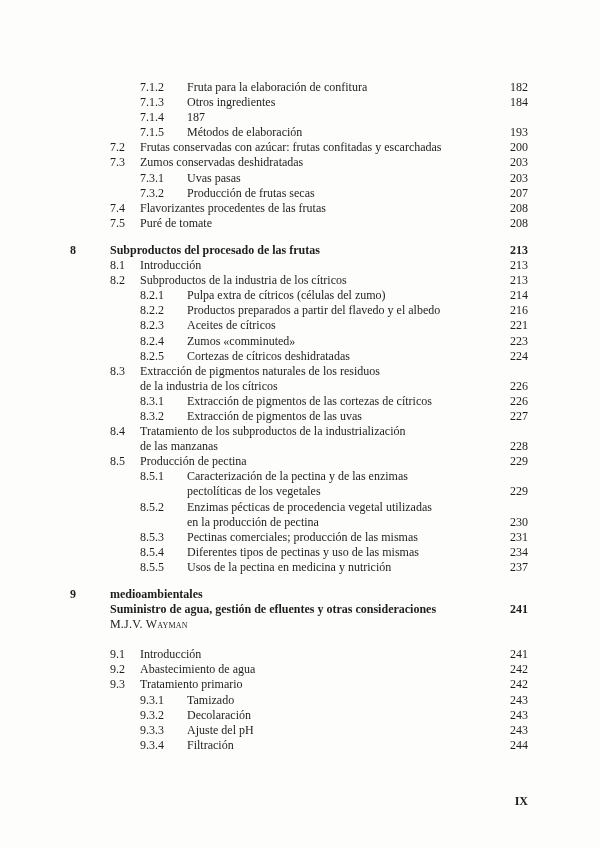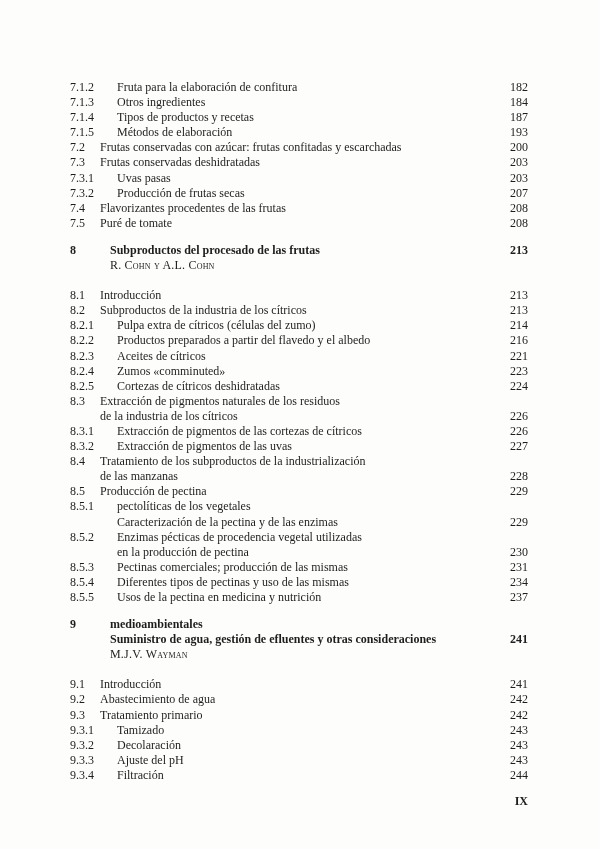--- a/index.html
+++ b/index.html
@@ -13,22 +13,22 @@
     font-size: 12px;
     overflow: hidden;
     box-sizing: border-box;
   }
   .toc {
     position: absolute;
     top: 80px; left: 70px; right: 72px;
   }
   .entry { display: flex; line-height: 15.1px; }
   .entry .num  { white-space: pre; flex: 0 0 auto; }
-  .entry.lvl2 .num { width: 30px; }
-  .entry.lvl3 .num { width: 47px; }
+  .entry.lvl2 .num { margin-left: 40px; width: 30px; }
+  .entry.lvl3 .num { margin-left: 70px; width: 47px; }
   .entry .text { flex: 1 1 auto; min-width: 0; }
   .entry .text .line { white-space: nowrap; }
   .entry .pageno { flex: 0 0 auto; align-self: flex-end; margin-left: 0; text-align: right; }
   .chapter { margin-top: 12px; }
   .chapter .heading { display: flex; font-weight: bold; line-height: 15.1px; }
   .chapter .heading .num { width: 40px; flex: 0 0 auto; }
   .chapter .heading .text { flex: 1 1 auto; }
   .chapter .heading .line { white-space: nowrap; }
   .chapter .heading .pageno { flex: 0 0 auto; align-self: flex-end; margin-left: 8px; }
   .chapter .author {
@@ -60,43 +60,40 @@
       </div>
       <div class="entry lvl3">
         <div class="num">7.1.3</div>
         <div class="text">
           <div class="line">Otros ingredientes</div>
         </div>
         <div class="pageno">184</div>
       </div>
       <div class="entry lvl3">
         <div class="num">7.1.4</div>
-        <div class="text">
-          <div class="line">Tipos de productos y recetas</div>
-        </div>
         <div class="pageno">187</div>
       </div>
       <div class="entry lvl3">
         <div class="num">7.1.5</div>
         <div class="text">
           <div class="line">Métodos de elaboración</div>
         </div>
         <div class="pageno">193</div>
       </div>
       <div class="entry lvl2">
         <div class="num">7.2</div>
         <div class="text">
           <div class="line">Frutas conservadas con azúcar: frutas confitadas y escarchadas</div>
         </div>
         <div class="pageno">200</div>
       </div>
       <div class="entry lvl2">
         <div class="num">7.3</div>
         <div class="text">
-          <div class="line">Frutas conservadas deshidratadas</div>
+          <div class="line">Zumos conservadas deshidratadas</div>
         </div>
         <div class="pageno">203</div>
       </div>
       <div class="entry lvl3">
         <div class="num">7.3.1</div>
         <div class="text">
           <div class="line">Uvas pasas</div>
         </div>
         <div class="pageno">203</div>
       </div>
@@ -122,21 +119,20 @@
         <div class="pageno">208</div>
       </div>
       <section class="chapter">
         <div class="heading">
           <div class="num">8</div>
           <div class="text">
             <div class="line">Subproductos del procesado de las frutas</div>
           </div>
           <div class="pageno">213</div>
         </div>
-        <div class="author">R. Cohn y A.L. Cohn</div>
       </section>
       <div class="entry lvl2">
         <div class="num">8.1</div>
         <div class="text">
           <div class="line">Introducción</div>
         </div>
         <div class="pageno">213</div>
       </div>
       <div class="entry lvl2">
         <div class="num">8.2</div>
@@ -213,22 +209,22 @@
       <div class="entry lvl2">
         <div class="num">8.5</div>
         <div class="text">
           <div class="line">Producción de pectina</div>
         </div>
         <div class="pageno">229</div>
       </div>
       <div class="entry lvl3">
         <div class="num">8.5.1</div>
         <div class="text">
+          <div class="line">Caracterización de la pectina y de las enzimas</div>
           <div class="line">pectolíticas de los vegetales</div>
-          <div class="line">Caracterización de la pectina y de las enzimas</div>
         </div>
         <div class="pageno">229</div>
       </div>
       <div class="entry lvl3">
         <div class="num">8.5.2</div>
         <div class="text">
           <div class="line">Enzimas pécticas de procedencia vegetal utilizadas</div>
           <div class="line">en la producción de pectina</div>
         </div>
         <div class="pageno">230</div>

